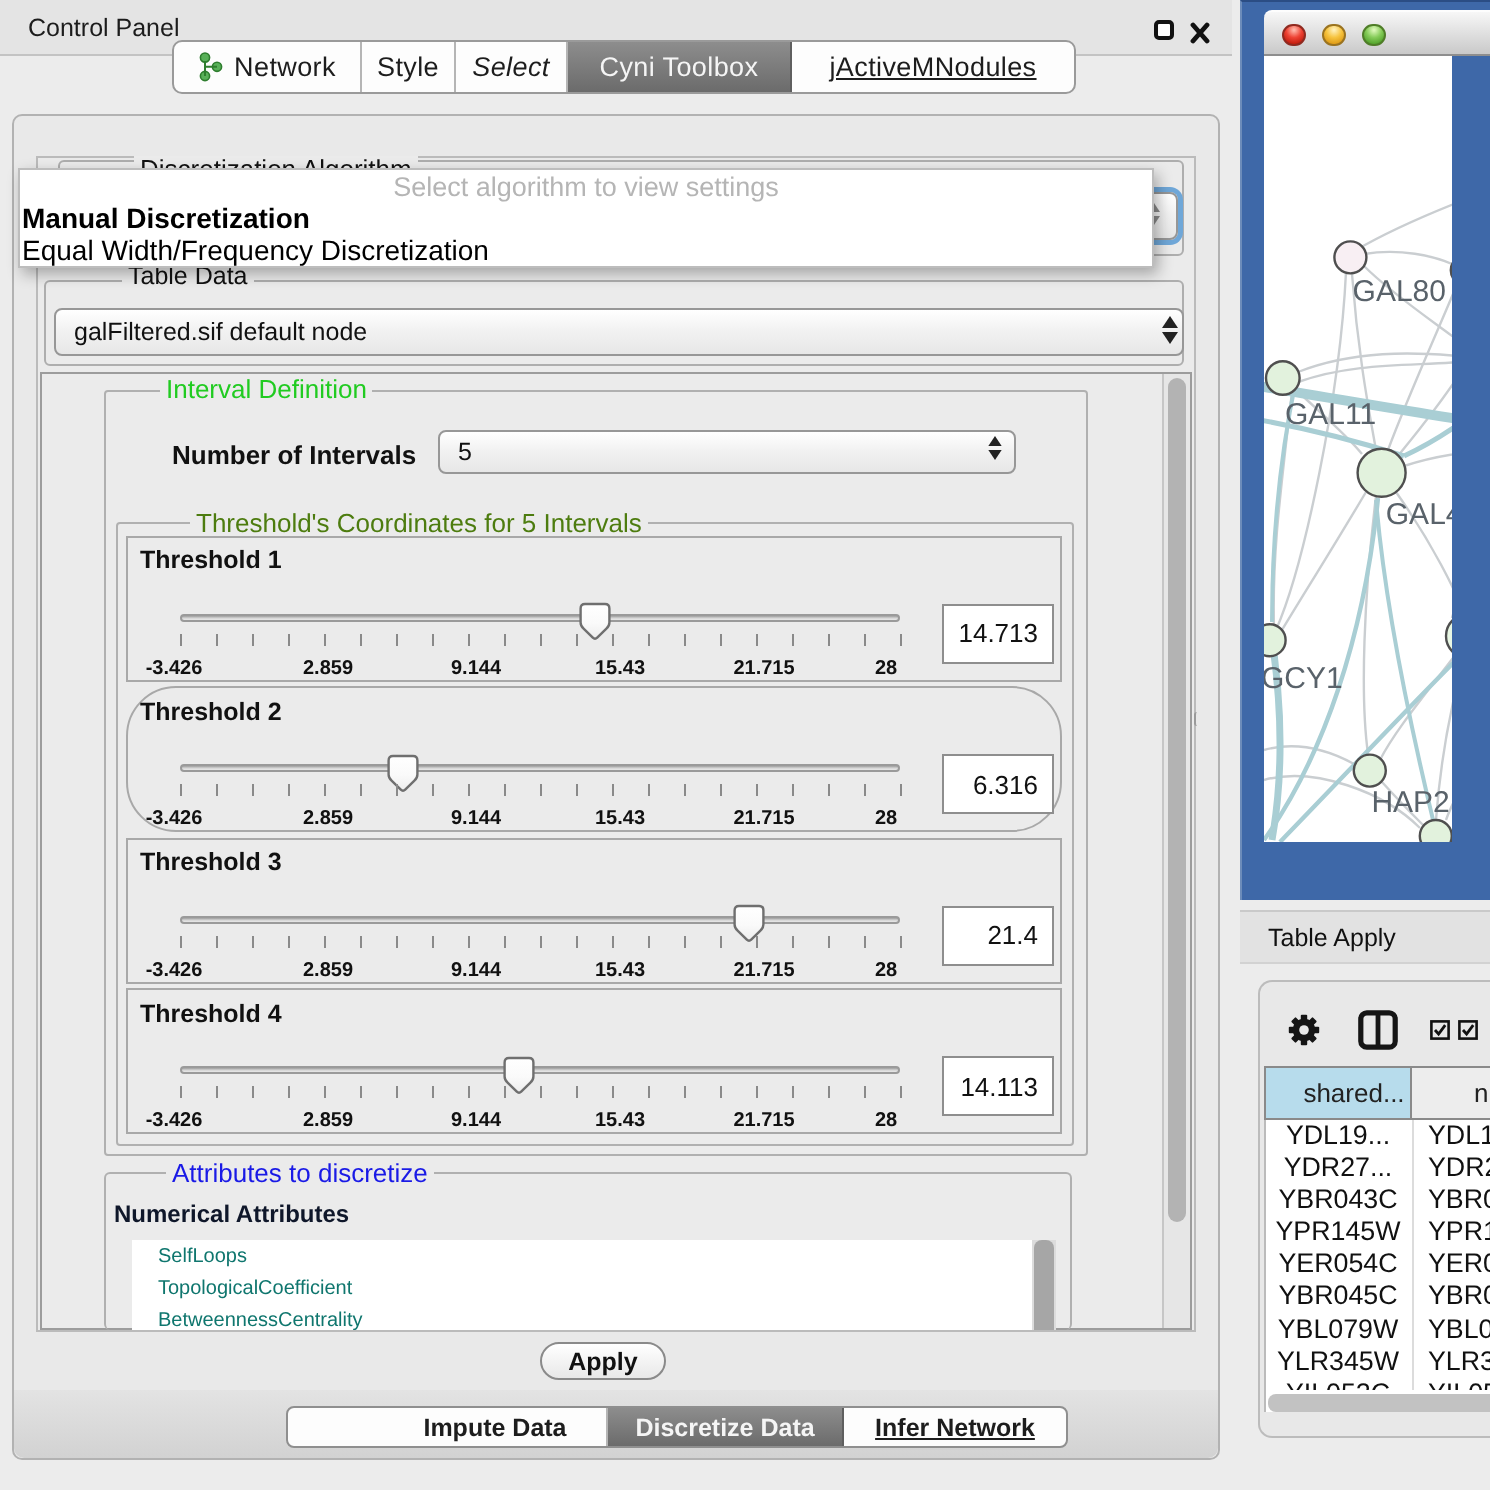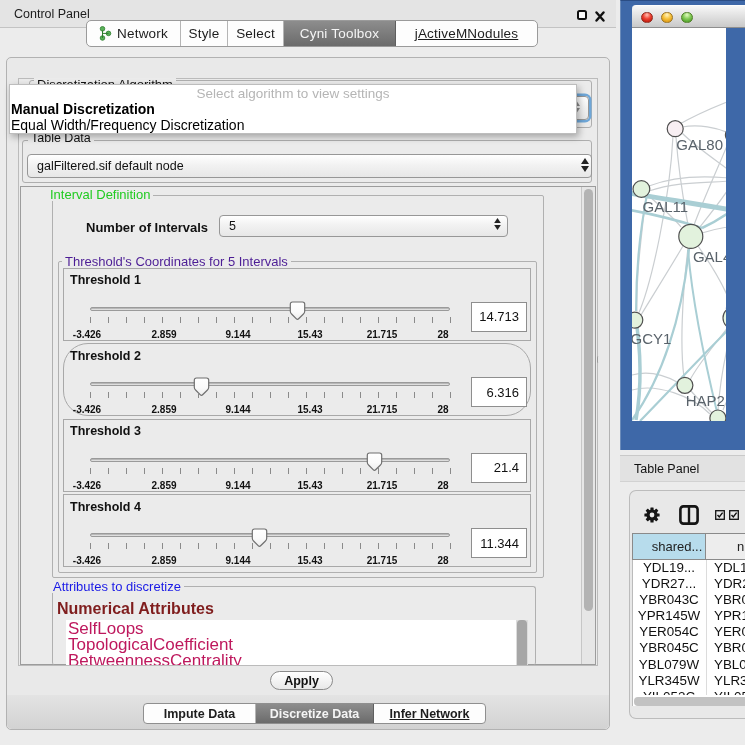--- a/index.html
+++ b/index.html
@@ -1,20 +1,20 @@
 <!DOCTYPE html>
 <html><head>
 <meta charset="utf-8">
 <style>
   * { margin:0; padding:0; box-sizing:border-box; }
   html,body { width:745px; height:745px; }
   body { font-family:"Liberation Sans", sans-serif; background:#ececec; position:relative; overflow:hidden; }
   .abs { position:absolute; }
   .grp { position:absolute; border:1px solid #aeaeae; border-radius:3px; }
-  .grp-title { position:absolute; background:#ebebeb; padding:0 3px; font-size:13px; line-height:13px; }
+  .grp-title { position:absolute; background:#ebebeb; padding:0 3px; font-size:13px; line-height:13px;margin-left:33px; }
   .combo { position:absolute; border:1px solid #979797; border-radius:4px;
            background:linear-gradient(#ffffff,#f2f2f2 45%,#e7e7e7); font-size:12.5px; color:#111;
            display:flex; align-items:center; }
   .spin { position:absolute; width:8px; display:flex; flex-direction:column; align-items:center; justify-content:center; gap:2px; }
   .spin svg { display:block; }
   .thrbox { position:absolute; left:63px; width:468px; height:73px; border:1px solid #a8a8a8; background:#ebebeb; }
   .thrlabel { position:absolute; left:6px; top:4.5px; font-size:12.5px; font-weight:bold; color:#111; }
   .track { position:absolute; left:26px; top:38px; width:360px; height:4px; border-radius:2px;
            border:1px solid #9a9a9a; background:linear-gradient(#9e9e9e,#d6d6d6 55%,#e8e8e8); }
   .valbox { position:absolute; left:407px; top:33px; width:56px; height:30px; background:#fff;
@@ -43,21 +43,21 @@
 <div class="abs" style="left:6px; top:57px; width:604px; height:673px; background:#e9e9e9; border:1px solid #b2b2b2; border-radius:5px;"></div>
 
 <div class="seg" style="left:86px; top:20px; height:27px; font-size:13.5px; letter-spacing:0.2px;">
   <div style="width:94px; gap:5px;"><svg width="13" height="15" viewBox="0 0 13 15">
         <circle cx="3.5" cy="2.8" r="2.3" fill="#58b058" stroke="#2e7d2e" stroke-width="0.8"></circle>
         <circle cx="3.5" cy="12" r="2.3" fill="#58b058" stroke="#2e7d2e" stroke-width="0.8"></circle>
         <circle cx="9.5" cy="7.4" r="2.3" fill="#58b058" stroke="#2e7d2e" stroke-width="0.8"></circle>
         <path d="M3.5 4.5 L3.5 12 M3.5 7.4 L9.5 7.4" stroke="#2e7d2e" stroke-width="1"></path>
       </svg>Network</div>
   <div style="width:47px;">Style</div>
-  <div style="width:56px;">Select</div>
+  <div style="width:56px;font-style:italic;">Select</div>
   <div class="sel" style="width:112px;">Cyni Toolbox</div>
   <div style="width:141px;">jActiveMNodules</div>
 </div>
 
 <div class="abs" style="left:18px; top:78px; width:580px; height:588px; background:#ebebeb; border:1px solid #bbb;"></div>
 
 <div class="grp" style="left:29px; top:80px; width:563px; height:48px;"></div>
 <div class="grp-title" style="left:34px; top:78px; background:#ebebeb; color:#111;">Discretization Algorithm</div>
 <div class="combo" style="left:44px; top:96px; width:545px; height:24px; box-shadow:0 0 0 2.5px #6fa7d8;"></div>
 <div class="spin" style="left:572px; top:100px;">
@@ -91,21 +91,21 @@
 <div class="spin" style="left:493px; top:218px;">
   <svg width="7" height="5" viewBox="0 0 8 6">
       <path d="M4 0 L8 6 L0 6 Z" fill="#222"></path>
     </svg>
   <svg width="7" height="5" viewBox="0 0 8 6">
       <path d="M0 0 L8 0 L4 6 Z" fill="#222"></path>
     </svg>
 </div>
 
 <div class="grp" style="left:58px; top:261px; width:479px; height:312px; border-color:#b0b0b0; border-radius:2px;"></div>
-<div class="grp-title" style="left:62px; top:255px; color:#4c1d95;">Threshold's Coordinates for 5 Intervals</div>
+<div class="grp-title" style="left:62px; top:255px; color:#4d7c0f;">Threshold's Coordinates for 5 Intervals</div>
 
 <div class="thrbox" style="top:267.5px;">
   <div class="thrlabel">Threshold 1</div>
   <div class="track"></div>
   <svg class="handle" style="left:225.2px;" width="17" height="20" viewBox="0 0 17 20">
       <defs>
         <linearGradient id="hg" x1="0" y1="0" x2="0" y2="1">
           <stop offset="0" stop-color="#ffffff"></stop>
           <stop offset="0.55" stop-color="#fafafa"></stop>
           <stop offset="1" stop-color="#ededed"></stop>
@@ -187,42 +187,42 @@
     </svg>
   <div class="ticks" style="background:repeating-linear-gradient(90deg,#8a8a8a 0 1px,transparent 1px 18px);"></div>
   <div class="tlabels">
       <span class="tl" style="left:-3px;">-3.426</span>
       <span class="tl" style="left:74px;">2.859</span>
       <span class="tl" style="left:148px;">9.144</span>
       <span class="tl" style="left:220px;">15.43</span>
       <span class="tl" style="left:292px;">21.715</span>
       <span class="tl" style="left:353px;">28</span>
     </div>
-  <div class="valbox">11.344</div>
+  <div class="valbox">14.113</div>
 </div>
 
 <div class="grp" style="left:52px; top:586px; width:484px; height:79px; border-bottom:none; border-color:#b0b0b0;"></div>
 <div class="grp-title" style="left:50px; top:580px; color:#1a1ae6;">Attributes to discretize</div>
-<div class="abs" style="left:57px; top:600px; font-size:16px; font-weight:bold; color:#7f1d1d;">Numerical Attributes</div>
+<div class="abs" style="left:57px; top:600px; font-size:12px; font-weight:bold; color:#0f172a;">Numerical Attributes</div>
 <div class="abs" style="left:66px; top:620px; width:450px; height:45px; background:#fff; overflow:hidden;">
-  <div style="font-size:17px; color:#be185d; padding-left:2px; line-height:16.2px; padding-top:1px;">
+  <div style="font-size:10px; color:#0f766e; padding-left:13px; line-height:16.2px; padding-top:1px;">
     SelfLoops<br>TopologicalCoefficient<br>BetweennessCentrality
   </div>
 </div>
 <div class="abs" style="left:516px; top:620px; width:12px; height:45px; background:#dcdcdc;"></div>
 <div class="abs" style="left:517px; top:620px; width:10px; height:45px; background:#a6a6a6; border-radius:4px 4px 0 0;"></div>
 
 <div class="abs" style="left:581px; top:187px; width:14px; height:477px; background:#e6e6e6; border-left:1px solid #c6c6c6;"></div>
 <div class="abs" style="left:583.5px; top:189px; width:9.5px; height:422px; background:#b3b3b3; border-radius:5px;"></div>
 
 <div class="abs" style="left:270px; top:671px; width:63px; height:19px; border:1px solid #8a8a8a; border-radius:9.5px; background:linear-gradient(#ffffff,#e8e8e8); display:flex; align-items:center; justify-content:center; font-size:12.5px; font-weight:600; color:#111;">Apply</div>
 
 <div class="abs" style="left:7px; top:695px; width:602px; height:34px; background:linear-gradient(#e3e3e3,#d2d2d2); border-radius:0 0 5px 5px;"></div>
 <div class="seg" style="left:143px; top:703px; height:21px; font-size:12.5px; font-weight:600; border-radius:4px; border-color:#8f8f8f;">
-  <div style="width:112px;">Impute Data</div>
+  <div style="width:112px;margin-left:48px;">Impute Data</div>
   <div class="sel" style="width:118px;">Discretize Data</div>
   <div style="width:111px;">Infer Network</div>
 </div>
 
 <div class="abs" style="left:620px; top:0; width:125px; height:450px; background:#3e68a8; border-top:1px solid #2b4d84; border-left:1px solid #6c8cba;"></div>
 
 <div class="abs" style="left:632px; top:5px; width:113px; height:23px; background:linear-gradient(#f7f7f7,#c9c9c9); border-bottom:1px solid #8e8e8e; border-top:1px solid #fdfdfd; border-radius:4px 0 0 0;"></div>
 <div class="abs" style="left:641px; top:11.5px; width:11.5px; height:11.5px; border-radius:50%; background:radial-gradient(circle at 50% 22%, #ffb2a4 5%, #ee4334 45%, #c41f10 80%, #a01505 100%); border:0.5px solid #8f2a20;"></div>
 <div class="abs" style="left:661px; top:11.5px; width:11.5px; height:11.5px; border-radius:50%; background:radial-gradient(circle at 50% 22%, #ffeeb2 5%, #f6c33e 45%, #e09d18 80%, #c2820d 100%); border:0.5px solid #9a7320;"></div>
 <div class="abs" style="left:681px; top:11.5px; width:11.5px; height:11.5px; border-radius:50%; background:radial-gradient(circle at 50% 22%, #d8f6b4 5%, #84cb58 45%, #55a52e 80%, #3f8c1e 100%); border:0.5px solid #4f7d28;"></div>
@@ -282,21 +282,21 @@
     <text x="10.5" y="184">GAL11</text>
     <text x="60.9" y="234">GAL4</text>
     <text x="-1.5" y="316">GCY1</text>
     <text x="103.9" y="315">H</text>
     <text x="53.7" y="377.9">HAP2</text>
   </g>
 </svg>
 </div>
 
 <div class="abs" style="left:620px; top:455px; width:125px; height:27px; background:#e2e2e2; border-top:1px solid #c9c9c9; border-bottom:1px solid #d2d2d2;"></div>
-<div class="abs" style="left:634px; top:462px; font-size:12.5px; color:#111;">Table Panel</div>
+<div class="abs" style="left:634px; top:462px; font-size:12.5px; color:#111;">Table Apply</div>
 <div class="abs" style="left:620px; top:482px; width:125px; height:263px; background:#ececec;"></div>
 
 <div class="abs" style="left:629px; top:490px; width:120px; height:229px; background:#e8e8e8; border:1px solid #bcbcbc; border-radius:7px 0 0 7px; border-right:none;"></div>
 
 <svg class="abs" style="left:643.5px; top:507px;" width="16" height="16" viewBox="0 0 16 16">
   <g fill="#151515">
     <g>
       <rect x="6.4" y="0.4" width="3.2" height="4" rx="0.5"></rect>
       <rect x="6.4" y="11.6" width="3.2" height="4" rx="0.5"></rect>
       <rect x="0.4" y="6.4" width="4" height="3.2" ry="0.5"></rect>

